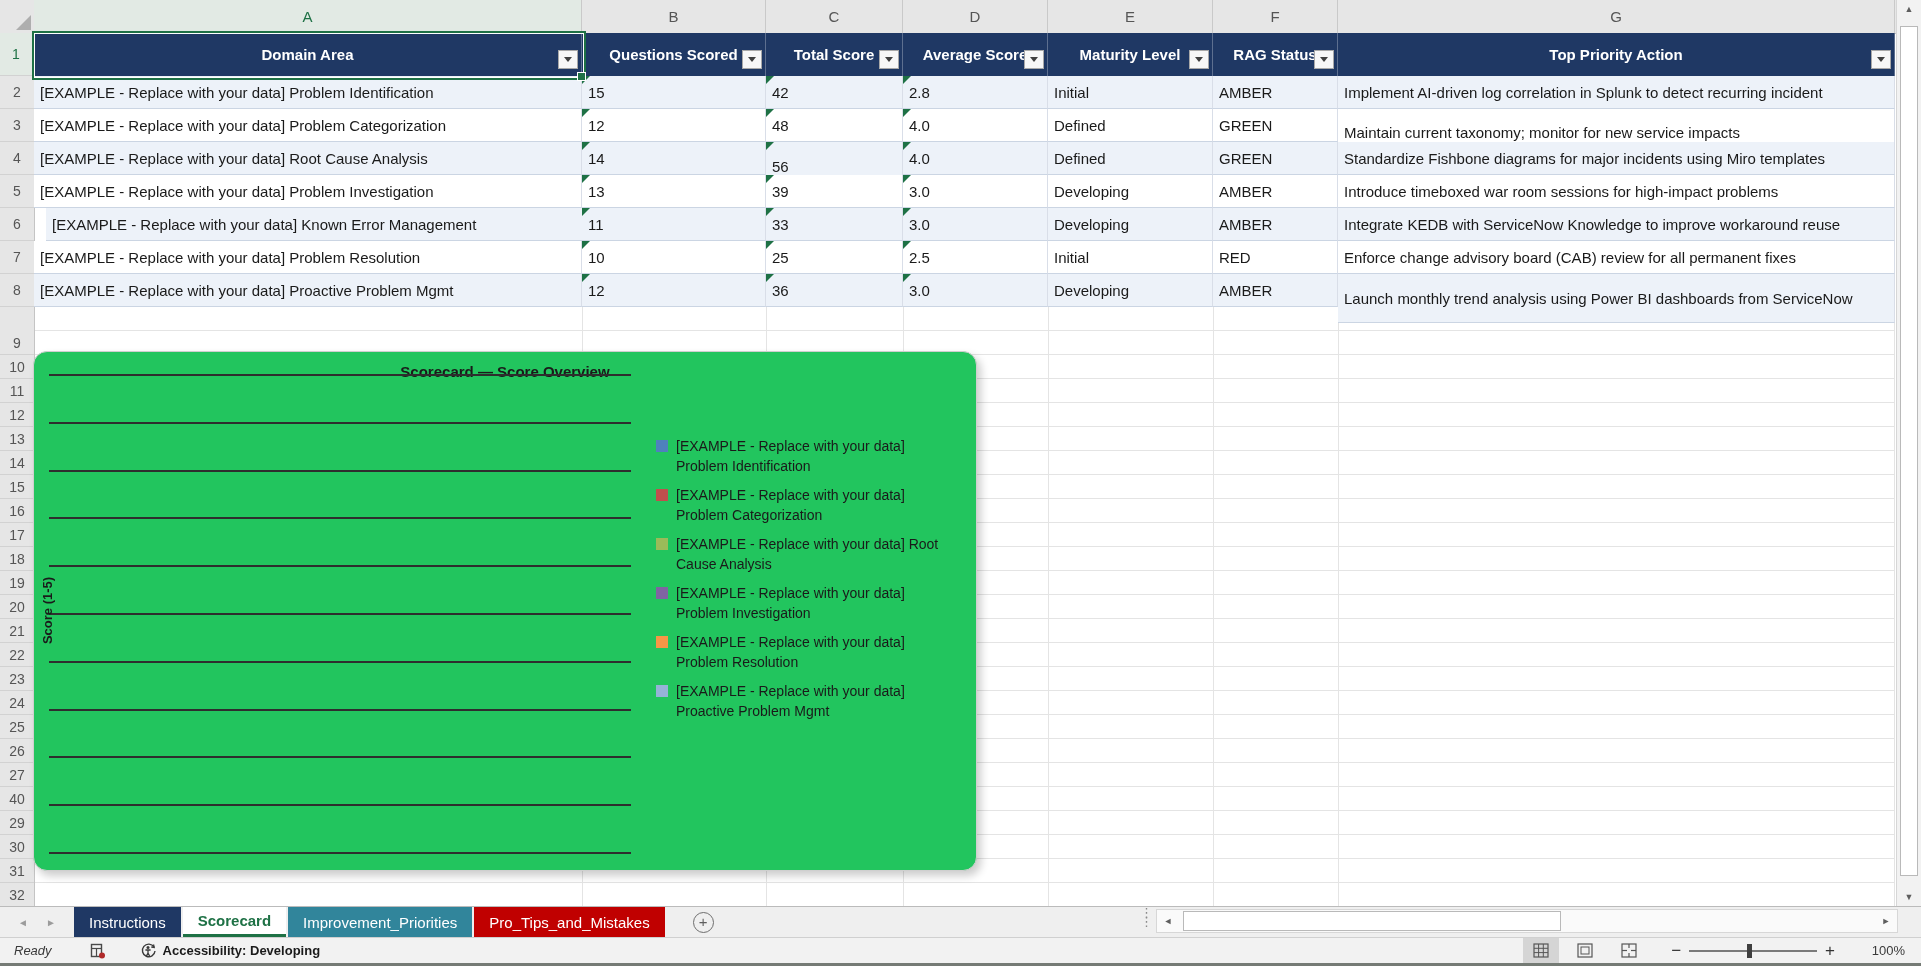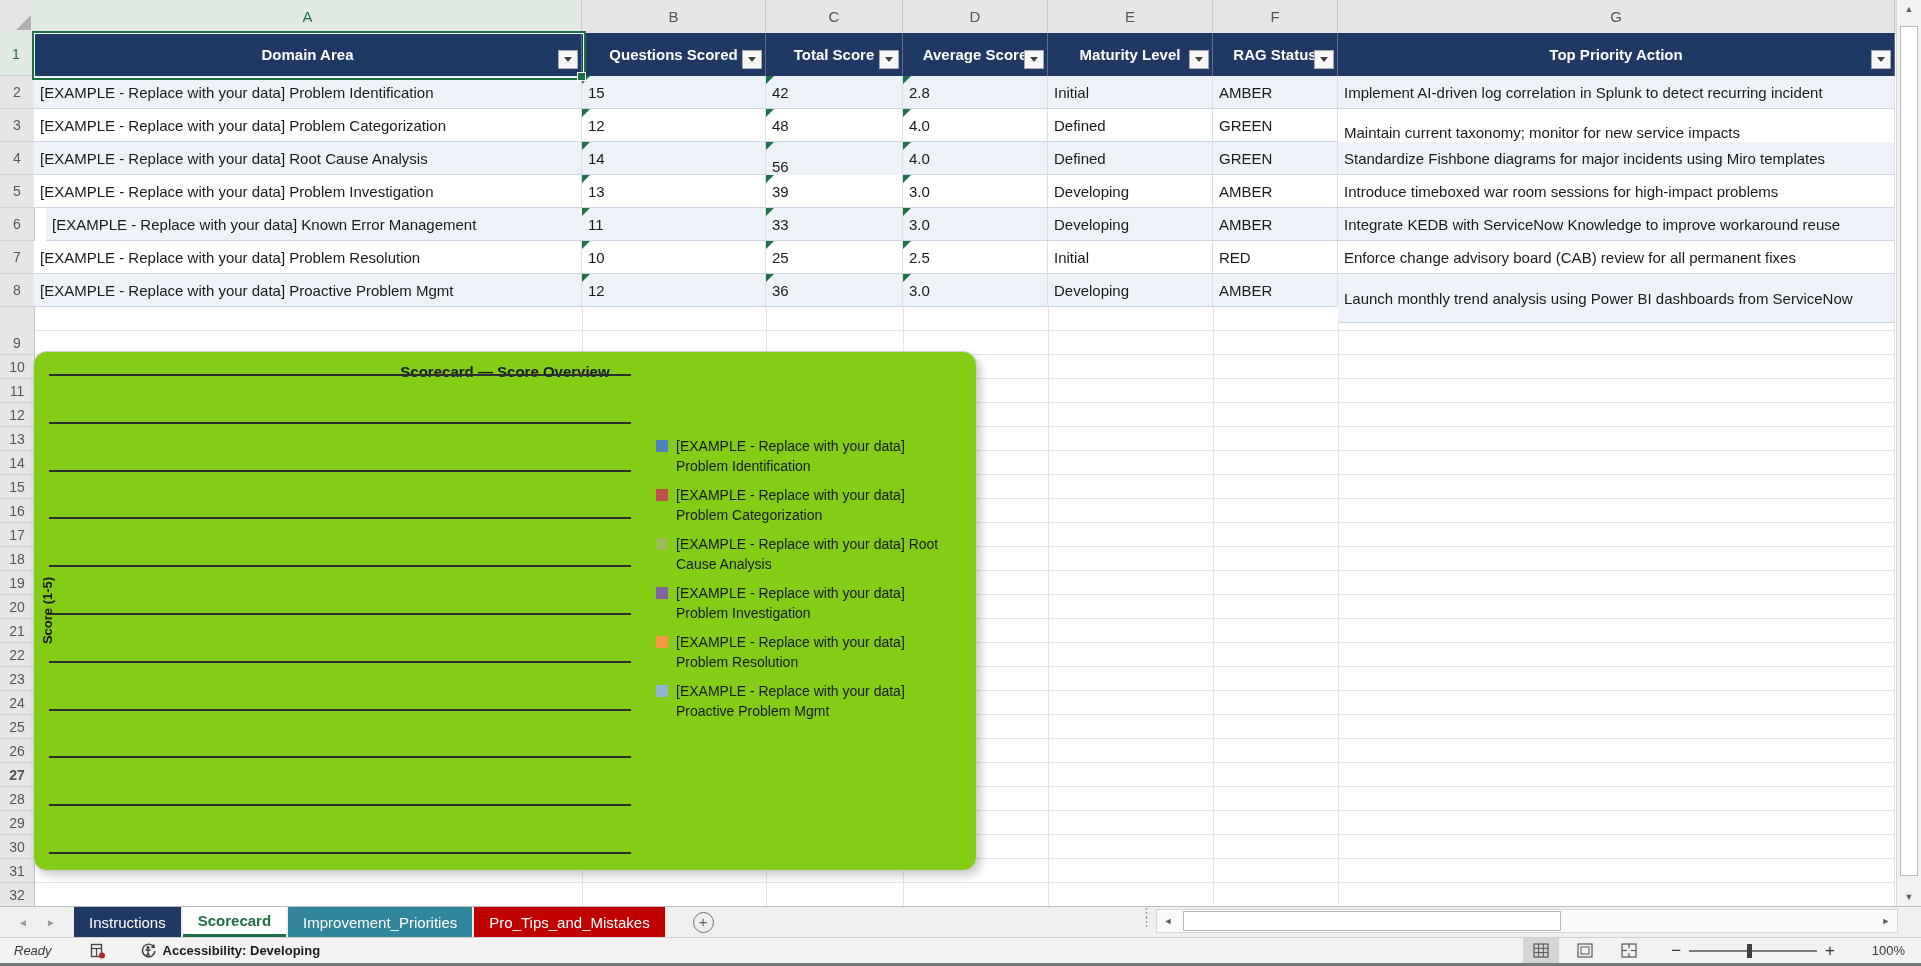--- a/index.html
+++ b/index.html
@@ -27,21 +27,21 @@
   .datacell.band{background:#EDF2F9;}
   .errtri{position:absolute;left:0;top:0;width:0;height:0;border-top:8px solid #1E7145;border-right:8px solid transparent;}
   
   .sel-outline{position:absolute;left:32px;top:31px;width:550px;height:45px;border:2px solid #1E7145;box-shadow:inset 0 0 0 1px #FFF;z-index:6;pointer-events:none;}
   .fill-handle{position:absolute;left:577px;top:72px;width:7px;height:7px;background:#1E7145;border:1px solid #FFF;z-index:7;}
   
   .hlines{position:absolute;left:34px;top:307px;width:1861px;height:599px;z-index:1;
     background:repeating-linear-gradient(to bottom, transparent 0 23px, #E4E4E4 23px 24px);}
   .vline{position:absolute;top:307px;height:599px;width:1px;background:#E4E4E4;z-index:1;}
   
-  .chart{position:absolute;left:33px;top:351px;width:942px;height:518px;background:#84cc16;border:1px solid #CFCFCF;border-radius:14px;box-shadow:4px 5px 8px rgba(0,0,0,.20);z-index:5;}
+  .chart{position:absolute;left:33px;top:351px;width:942px;height:518px;background:#22c55e;border:1px solid #CFCFCF;border-radius:14px;box-shadow:4px 5px 8px rgba(0,0,0,.20);z-index:5;}
   .chart-title{position:absolute;left:0;right:0;top:11px;text-align:center;font-size:15px;font-weight:bold;color:#1A1A1A;}
   .cgrid{position:absolute;left:15px;width:582px;height:2px;background:#2E2E2E;}
   .ylab{position:absolute;left:-47px;top:251px;width:120px;text-align:center;font-size:13px;font-weight:bold;color:#1A1A1A;transform:rotate(-90deg);}
   .legend{position:absolute;left:622px;top:84px;display:flex;flex-direction:column;gap:9px;}
   .litem{display:flex;}
   .lswatch{width:12px;height:12px;margin:4px 8px 0 0;flex:none;}
   .ltext{font-size:14px;line-height:20px;color:#1A1A1A;width:302px;}
   
   .tabstrip{position:absolute;left:0;top:906px;width:1921px;height:31px;background:#EFEFEF;border-top:1px solid #BBB;box-sizing:border-box;z-index:8;display:flex;align-items:stretch;}
   .tabnav{width:74px;display:flex;align-items:center;justify-content:center;gap:18px;color:#9B9B9B;font-size:10px;}
@@ -110,22 +110,22 @@
       <div class="rownum" style="top: 490px; height: 24px;">17</div>
       <div class="rownum" style="top: 514px; height: 24px;">18</div>
       <div class="rownum" style="top: 538px; height: 24px;">19</div>
       <div class="rownum" style="top: 562px; height: 24px;">20</div>
       <div class="rownum" style="top: 586px; height: 24px;">21</div>
       <div class="rownum" style="top: 610px; height: 24px;">22</div>
       <div class="rownum" style="top: 634px; height: 24px;">23</div>
       <div class="rownum" style="top: 658px; height: 24px;">24</div>
       <div class="rownum" style="top: 682px; height: 24px;">25</div>
       <div class="rownum" style="top: 706px; height: 24px;">26</div>
-      <div class="rownum" style="top: 730px; height: 24px; font-weight: bold;">27</div>
-      <div class="rownum" style="top: 754px; height: 24px;">28</div>
+      <div class="rownum" style="top: 730px; height: 24px;">27</div>
+      <div class="rownum" style="top: 754px; height: 24px;">40</div>
       <div class="rownum" style="top: 778px; height: 24px;">29</div>
       <div class="rownum" style="top: 802px; height: 24px;">30</div>
       <div class="rownum" style="top: 826px; height: 24px;">31</div>
       <div class="rownum" style="top: 850px; height: 24px;">32</div>
       <div class="rownum" style="top: 874px; height: 24px;">33</div>
     </div>
   </div>
 
 <div class="hlines"></div>
 <div id="vlines">

